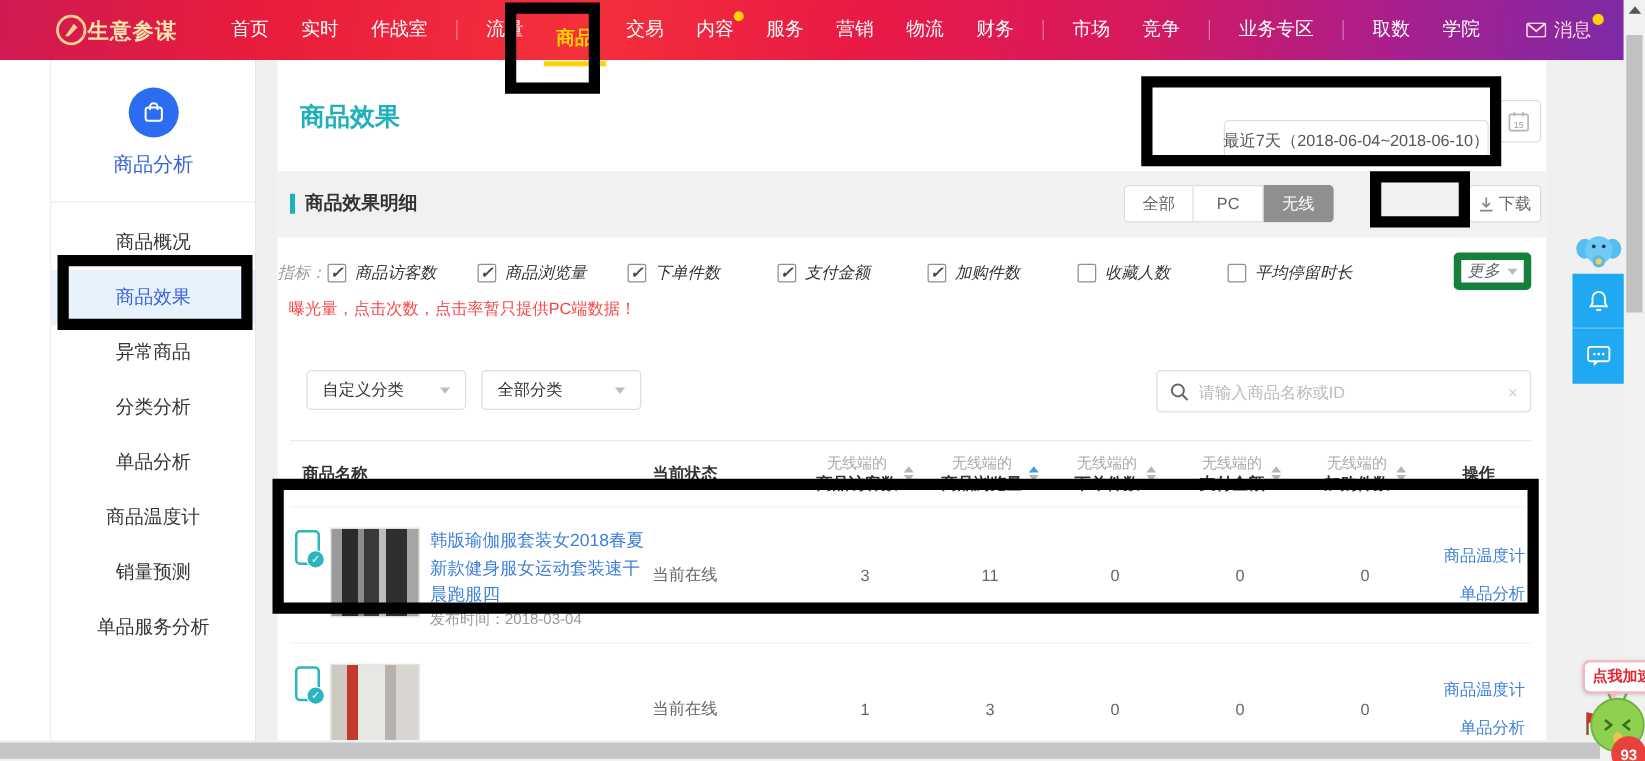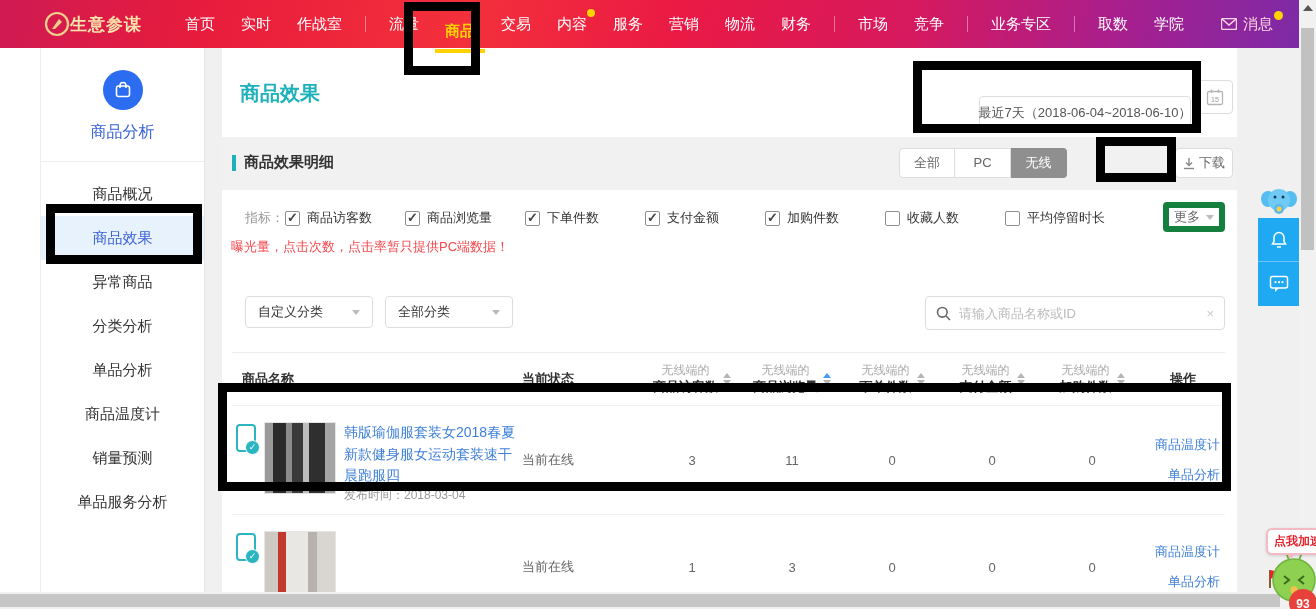--- a/index.html
+++ b/index.html
@@ -47,21 +47,21 @@
   .section-bar { width:4px; height:16px; background:#1fb1ba; }
   .seg-group { position:absolute; right:170px; top:11px; display:flex; }
   .seg { width:56px; height:30px; line-height:28px; text-align:center; background:#fff; border:1px solid #ddd; color:#666; font-size:13px; cursor:pointer; }
   .seg + .seg { border-left:none; }
   .seg:first-child { border-radius:4px 0 0 4px; }
   .seg:last-child { border-radius:0 4px 4px 0; }
   .seg.active { background:#8f8f8f; border-color:#8f8f8f; color:#fff; }
   .dl-btn { position:absolute; right:4px; top:11px; width:58px; height:30px; border:1px solid #ddd; border-radius:4px; background:#fff; color:#666; font-size:13px; display:flex; align-items:center; justify-content:center; gap:4px; cursor:pointer; }
 
   .content { position:relative; padding:14px 0 0 0; }
-  .filter-row { position:relative; display:flex; align-items:center; padding-left:23px; height:28px; }
+  .filter-row { position:relative; display:flex; align-items:center; height:28px;font-style:italic; }
   .filter-label { color:#999; font-size:13px; width:40px; flex:none; }
   .filter-item { display:flex; align-items:center; width:120px; flex:none; cursor:pointer; }
   .checkbox { width:15px; height:15px; border:1px solid #8f8f8f; border-radius:2px; background:#fff; margin-right:7px; position:relative; flex:none; }
   .checkbox.checked::after { content:"✓"; position:absolute; left:1px; top:-2px; font-size:13px; font-weight:bold; color:#444; }
   .filter-item span.flabel { font-size:13px; color:#333; white-space:nowrap; }
   .more-btn { position:absolute; right:12px; top:-2px; width:62px; height:30px; border:6px solid #15803d; border-radius:4px; background:#fff; color:#666; font-size:13px; display:flex; align-items:center; justify-content:center; gap:6px; cursor:pointer; }
   .caret-down { width:0; height:0; border-left:4px solid transparent; border-right:4px solid transparent; border-top:5px solid #bbb; }
   .notice { padding-left:9px; margin-top:6px; color:#f5484d; font-size:13px; }
 
   .toolbar { position:relative; margin-top:40px; height:34px; }

